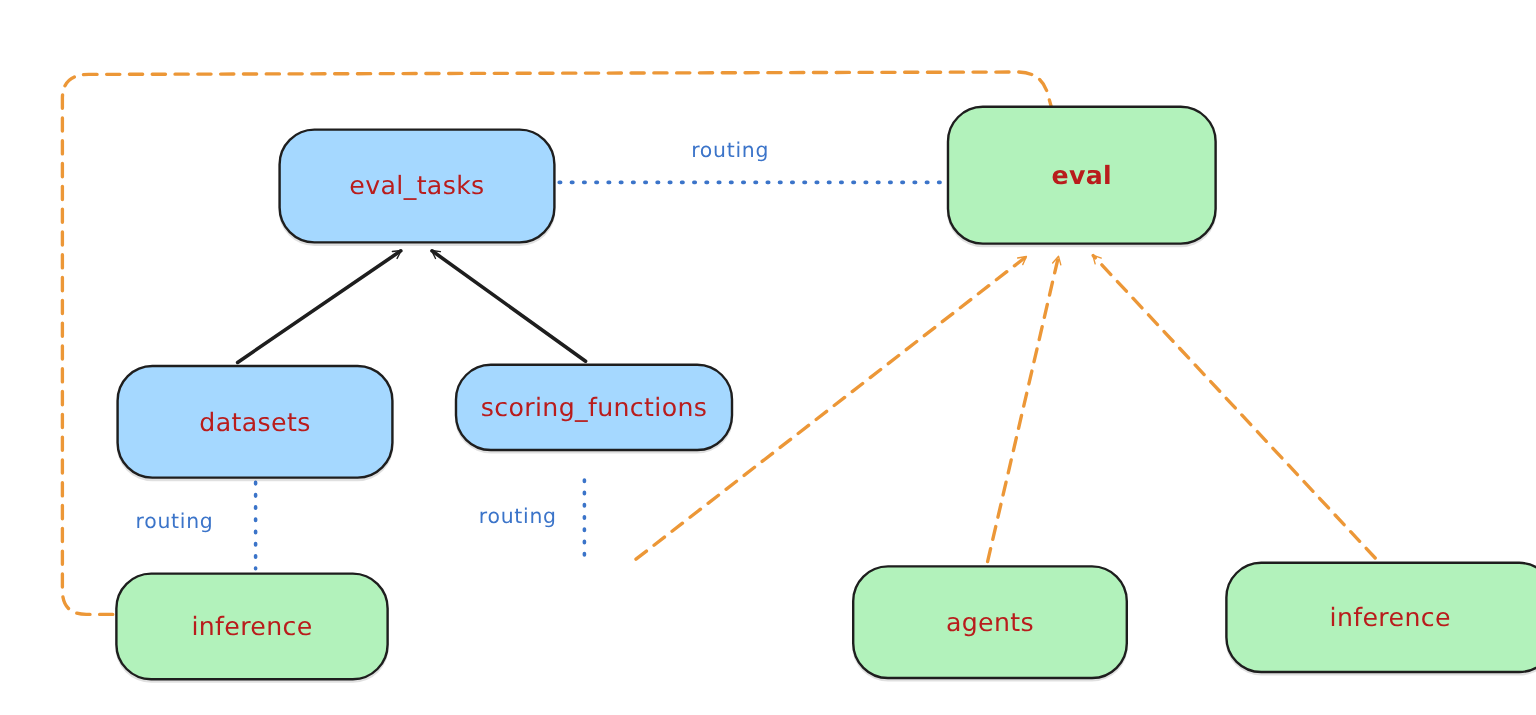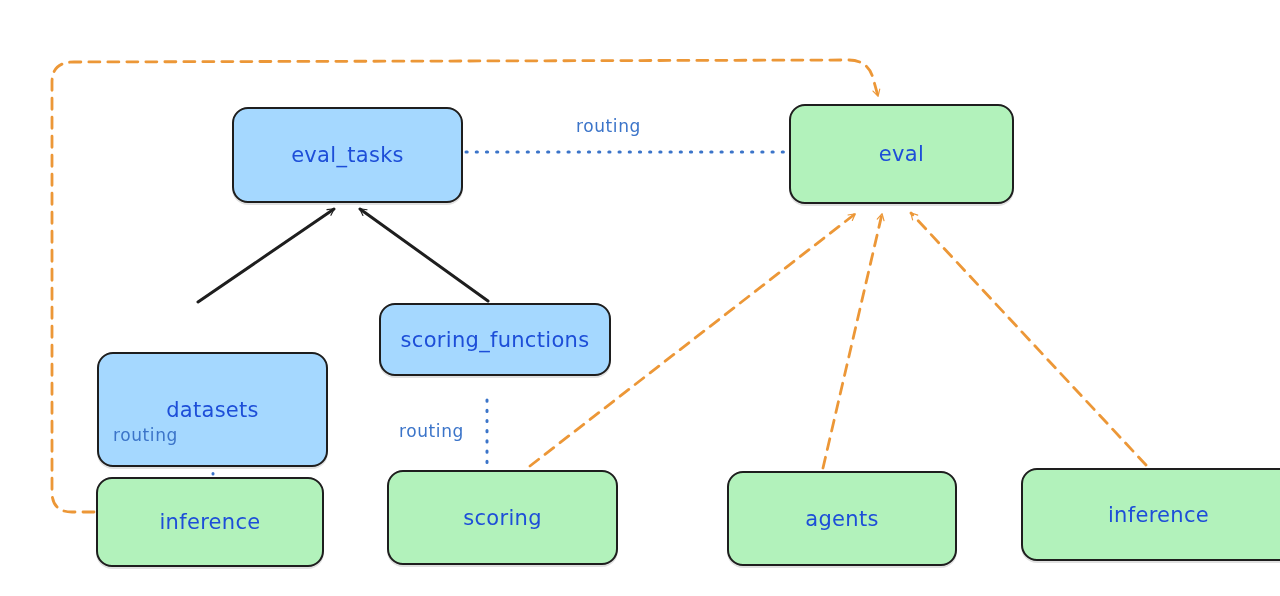--- a/index.html
+++ b/index.html
@@ -11,49 +11,49 @@
     overflow:hidden;
   }
   .connectors{
     position:absolute;left:0;top:0;width:1280px;height:596px;
     z-index:1;
   }
   .node{
     position:absolute;
     box-sizing:border-box;
     border:2.6px solid #1e1e1e;
-    border-radius:16px;
+    border-radius:30px;
     display:flex;align-items:center;justify-content:center;
     font-size:21px;
-    color:#1d4ed8;
+    color:#b91c1c;
     letter-spacing:0.3px;
     z-index:2;
     box-shadow:0 2px 0 rgba(0,0,0,0.12);
   }
   .node.blue{background:#a5d8ff;}
   .node.green{background:#b2f2bb;}
 
   .edge-label{
     position:absolute;
     color:#3b74c9;
     font-size:17px;
     font-weight:normal;
     letter-spacing:0.6px;
     z-index:3;
     white-space:nowrap;
   }
 
   
   #n-eval_tasks        {left:232px; top:107px; width:231px; height:96px;}
-  #n-eval              {left:789px; top:104px; width:225px; height:100px;}
-  #n-datasets          {left:97px;  top:304px; width:231px; height:115px;margin-top:48px;}
+  #n-eval              {left:789px; top:88px; width:225px; height:116px;font-weight:bold;}
+  #n-datasets          {left:97px;  top:304px; width:231px; height:95px;}
   #n-scoring_functions {left:379px; top:303px; width:232px; height:73px;}
   #n-datasetio         {left:96px;  top:477px; width:228px; height:90px;}
   #n-scoring           {left:387px; top:470px; width:231px; height:95px;}
-  #n-agents            {left:710px; top:471px; width:230px; height:95px;margin-left:17px;}
+  #n-agents            {left:710px; top:471px; width:230px; height:95px;}
   #n-inference         {left:1021px;top:468px; width:275px; height:93px;}
 
   #lbl-routing-top    {left:576px; top:116px;}
   #lbl-routing-left   {left:113px; top:425px;}
   #lbl-routing-mid    {left:399px; top:421px;}
 </style>
 </head>
 <body>
 
 <div class="canvas">
@@ -89,23 +89,20 @@
   </div>
   <div class="node blue" id="n-datasets">
     <span>datasets</span>
   </div>
   <div class="node blue" id="n-scoring_functions">
     <span>scoring_functions</span>
   </div>
   <div class="node green" id="n-datasetio">
     <span>inference</span>
   </div>
-  <div class="node green" id="n-scoring">
-    <span>scoring</span>
-  </div>
   <div class="node green" id="n-agents">
     <span>agents</span>
   </div>
   <div class="node green" id="n-inference">
     <span>inference</span>
   </div>
 
   <div class="edge-label" id="lbl-routing-top">routing</div>
   <div class="edge-label" id="lbl-routing-left">routing</div>
   <div class="edge-label" id="lbl-routing-mid">routing</div>

